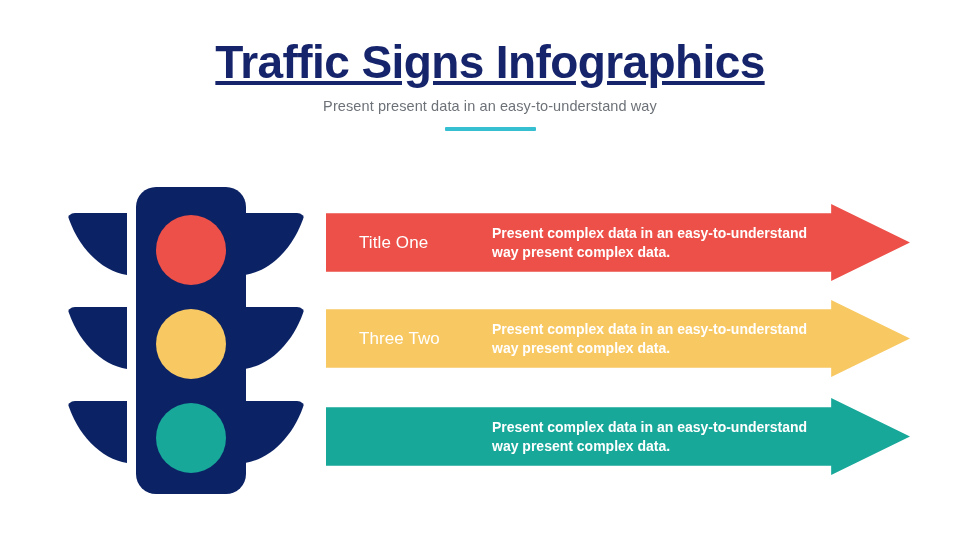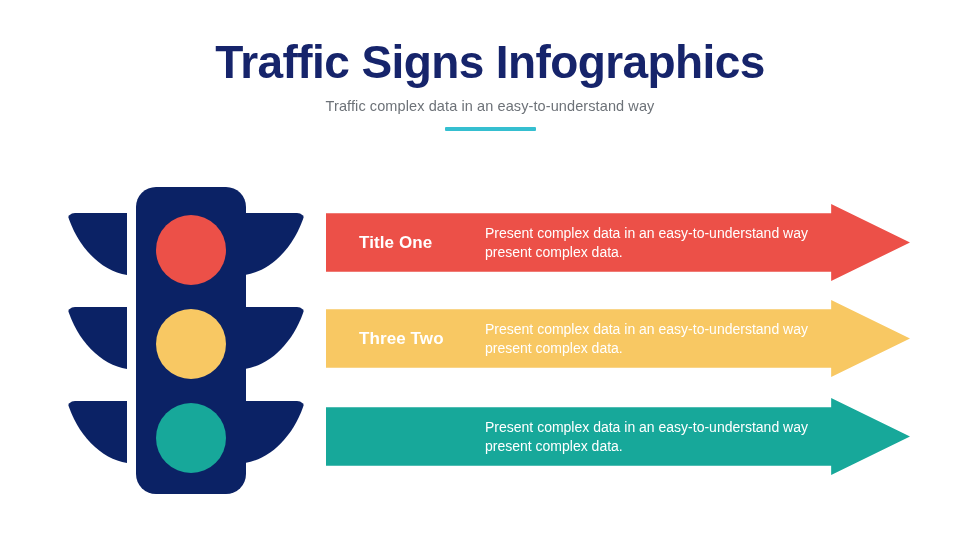--- a/index.html
+++ b/index.html
@@ -30,20 +30,21 @@
     text-align: center;
   }
   .slide-title {
     font-size: 46px;
     font-weight: 700;
     color: #16246b;
     letter-spacing: -0.6px;
     line-height: 1.05;
     margin: 0;
     font-family: "Liberation Sans", sans-serif;
+    text-decoration: underline;
   }
   .slide-subtitle {
     font-size: 14.5px;
     font-weight: 400;
     color: #6d7278;
     margin: 12px 0 0 0;
     letter-spacing: 0.1px;
   }
   .title-underline {
     width: 91px;
@@ -130,42 +131,42 @@
   }
   .arrow-row.row1 { top: 0px;   background: #ec5048; }
   .arrow-row.row2 { top: 96px;  background: #f8c863; }
   .arrow-row.row3 { top: 194px; background: #17a89a; }
 
   .row-title {
     position: absolute;
     left: 33px;
     width: 150px;
     font-size: 17px;
-    font-weight: 700;
+    font-weight: 400;
     color: #ffffff;
     letter-spacing: 0.1px;
   }
   .row-desc {
     position: absolute;
-    left: 159px;
+    left: 166px;
     width: 345px;
     font-size: 14px;
-    font-weight: 400;
+    font-weight: 700;
     color: #ffffff;
     line-height: 1.32;
   }
 </style>
 </head>
 <body>
 
 <div class="slide">
 
   <div class="header">
     <h1 class="slide-title">Traffic Signs Infographics</h1>
-    <p class="slide-subtitle">Traffic complex data in an easy-to-understand way</p>
+    <p class="slide-subtitle">Present present data in an easy-to-understand way</p>
     <div class="title-underline"></div>
   </div>
 
   <div class="traffic-light">
     <div class="tl-wing left r1"></div>
     <div class="tl-wing right r1"></div>
     <div class="tl-wing left r2"></div>
     <div class="tl-wing right r2"></div>
     <div class="tl-wing left r3"></div>
     <div class="tl-wing right r3"></div>

